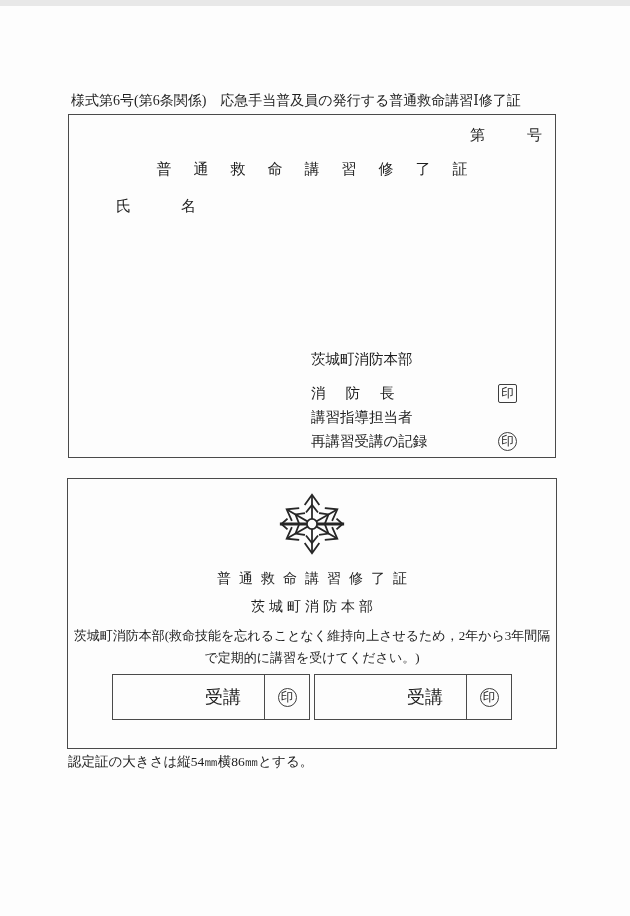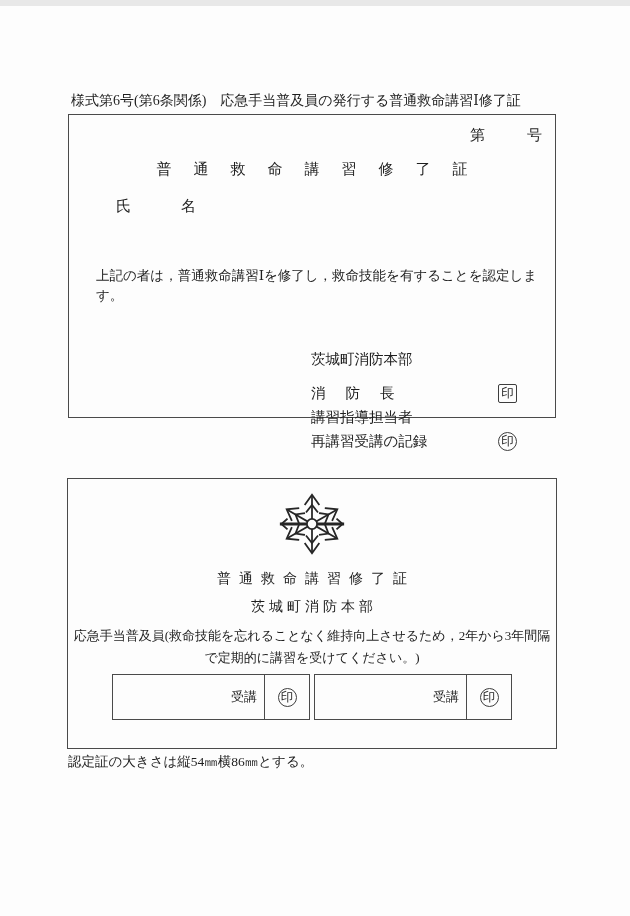--- a/index.html
+++ b/index.html
@@ -18,21 +18,21 @@
 
   
   .form-label {
     position:absolute; left:71px; top:86px;
     font-size:14px; white-space:nowrap;
   }
 
   
   .box-front {
     position:absolute; left:68px; top:108px;
-    width:488px; height:304px;
+    width:488px; height:344px;
     border:1.4px solid #4a4a4a;
     box-sizing:border-box;
   }
   .cert-number {
     position:absolute; top:11px; right:13px;
     font-size:15px;
   }
   .cert-number .num-suffix { margin-left:42px; }
   .front-title-wrap {
     position:absolute; top:45px; left:0; right:0;
@@ -103,21 +103,21 @@
     display:flex; justify-content:center; gap:4px;
   }
   .record-table {
     display:flex; width:198px; height:46px;
     border:1.2px solid #4a4a4a; box-sizing:border-box;
     background:#fdfdfd;
   }
   .record-cell-label {
     flex:1; border-right:1.2px solid #4a4a4a;
     display:flex; align-items:center; justify-content:flex-end;
-    padding-right:7px; font-size:13px; box-sizing:border-box;
+    padding-right:23px; font-size:18px; box-sizing:border-box;
   }
   .record-cell-seal {
     width:44px; display:flex; align-items:center; justify-content:center;
   }
 
   
   .size-note {
     position:absolute; left:68px; top:747px;
     font-size:13.5px;
   }
@@ -134,21 +134,20 @@
     <div class="cert-number">
       <span class="num-prefix">第</span><span class="num-suffix">号</span>
     </div>
 
     <div class="front-title-wrap">
       <span>普通救命講習修了証</span>
     </div>
 
     <div class="name-row">氏名</div>
 
-    <div class="body-text">上記の者は，普通救命講習Ⅰを修了し，救命技能を有することを認定します。</div>
 
 
     <div class="issuer-block">
       <div class="issuer-org">茨城町消防本部</div>
 
       <div class="signer-row">
         <span class="signer-chief-label">消防長</span>
         <span class="seal square">印</span>
       </div>
 
@@ -207,21 +206,21 @@
     </div>
 
     <div class="back-title">
       <span>普通救命講習修了証</span>
     </div>
 
     <div class="back-org">
       <span>茨城町消防本部</span>
     </div>
 
-    <div class="retraining-note">応急手当普及員(救命技能を忘れることなく維持向上させるため，2年から3年間隔で定期的に講習を受けてください。)</div>
+    <div class="retraining-note">茨城町消防本部(救命技能を忘れることなく維持向上させるため，2年から3年間隔で定期的に講習を受けてください。)</div>
 
     <div class="record-tables">
 
       <div class="record-table">
         <div class="record-cell-label">受講</div>
         <div class="record-cell-seal">
           <span class="seal circle">印</span>
         </div>
       </div>
 

